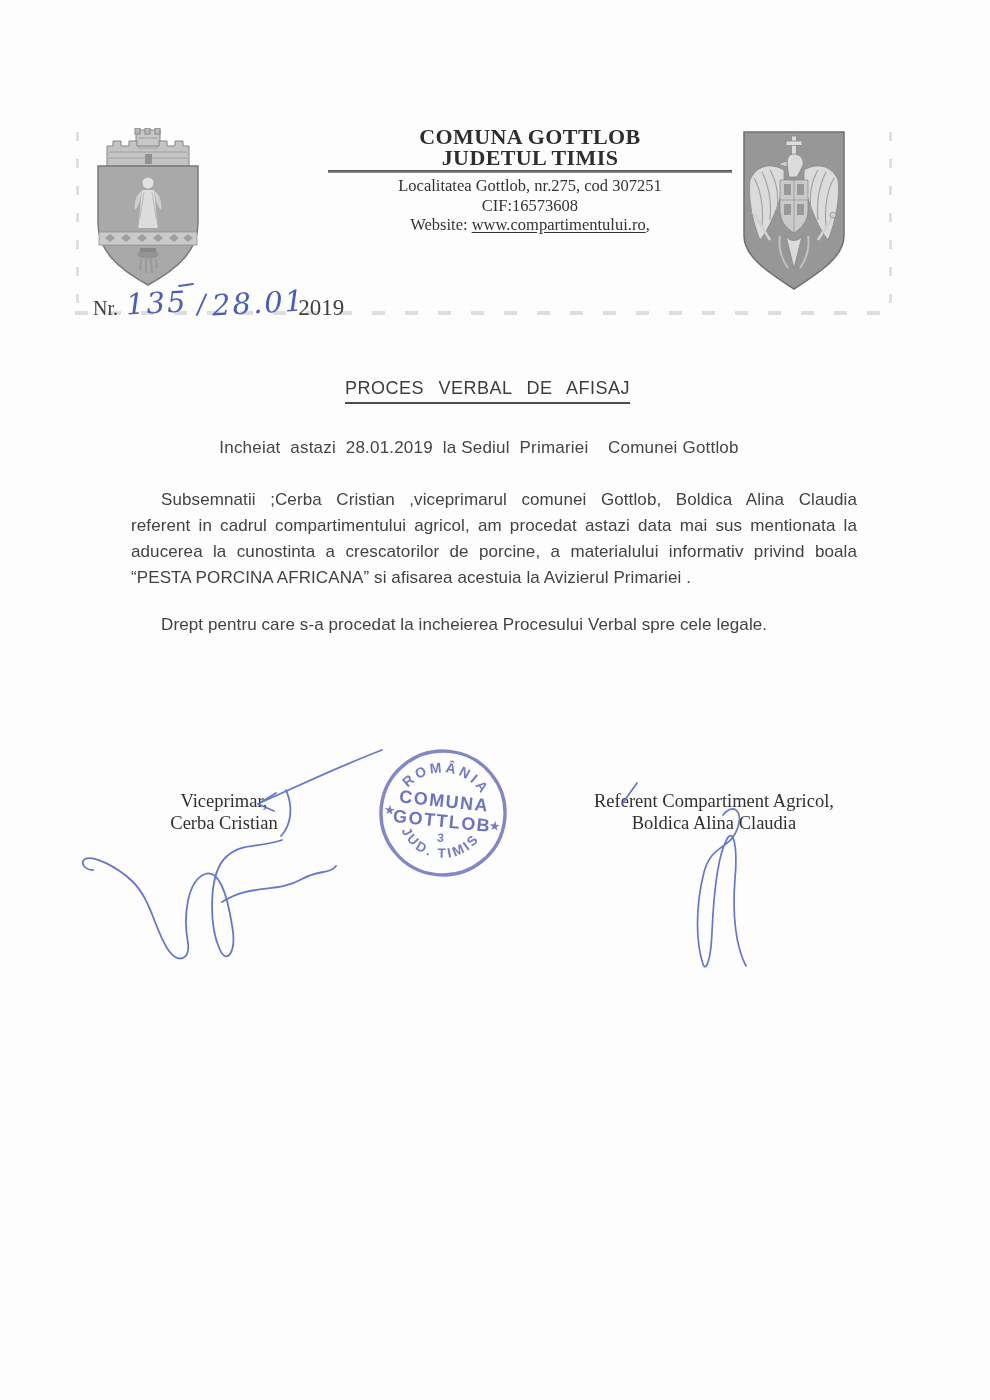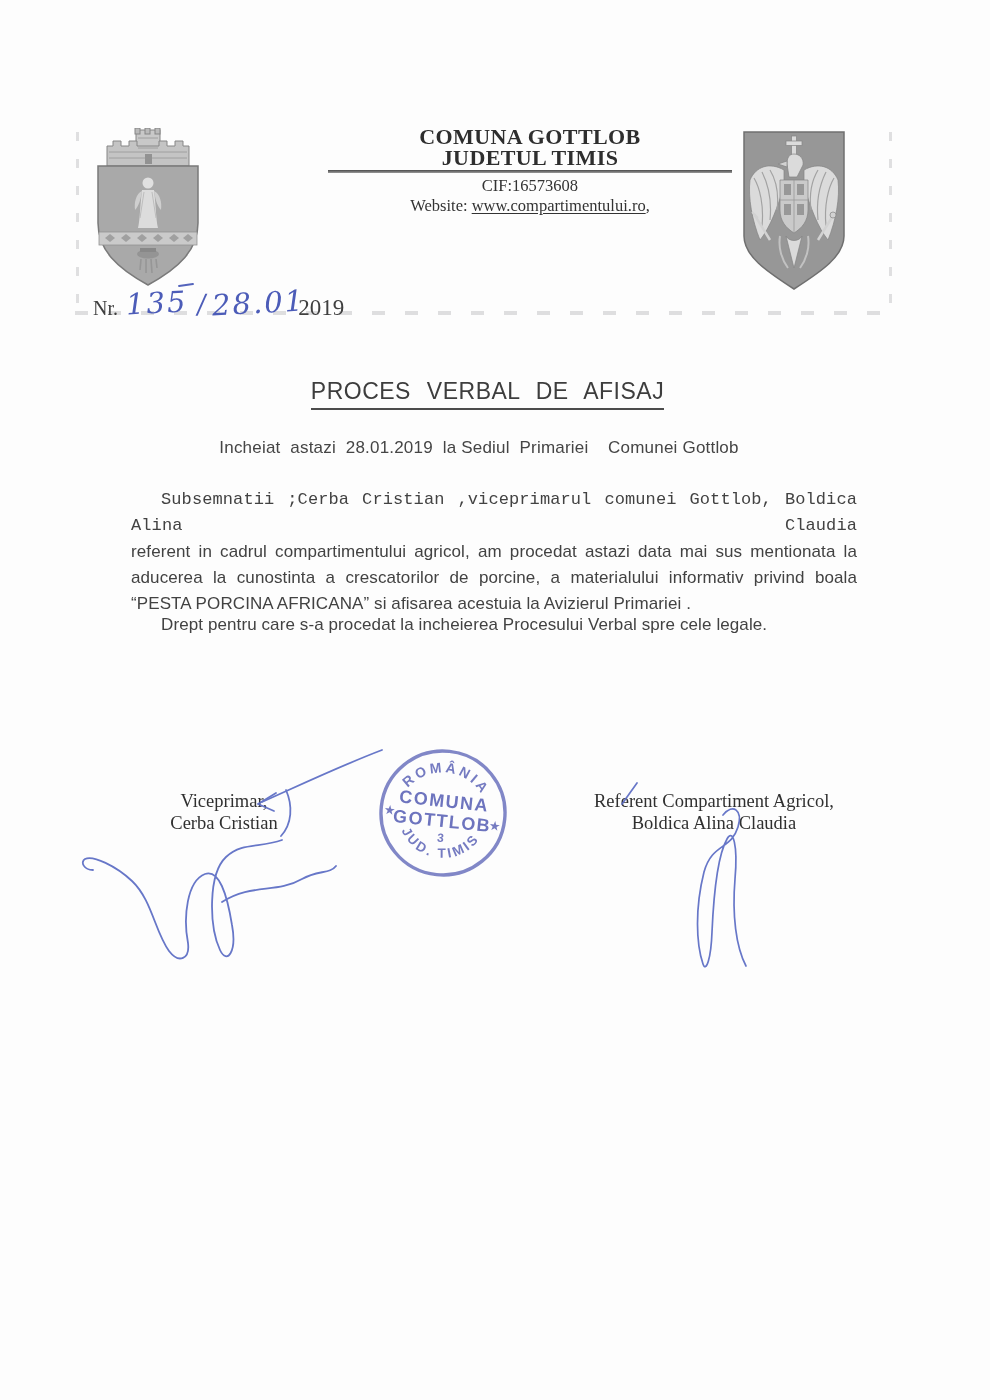--- a/index.html
+++ b/index.html
@@ -42,37 +42,37 @@
   .hand-date { margin-right:-7px; }
   .overline-dash {
     position:absolute; left:178px; top:284px; width:16px; height:2px;
     background:#5464bc; transform:rotate(-8deg); border-radius:2px;
   }
   .year { font-size:23px; color:#3f3f3f; }
   
   .doc-title-wrap { position:absolute; left:0; top:378px; width:975px; text-align:center; }
   .doc-title {
     display:inline-block; font-family:"Liberation Sans", sans-serif;
-    font-size:23px; color:#3d3d3d; letter-spacing:.5px; word-spacing:9px;
+    font-size:18px; color:#3d3d3d; letter-spacing:.5px; word-spacing:9px;
     border-bottom:2px solid #4c4c4c; padding-bottom:3px;
   }
   .doc-subtitle {
     position:absolute; left:0; top:438px; width:958px; text-align:center;
     font-family:"Liberation Sans", sans-serif; font-size:17px; color:#454545;
     white-space:pre; letter-spacing:.2px;
   }
   .para {
     position:absolute; left:131px; width:726px;
     font-family:"Liberation Sans", sans-serif; font-size:17px;
     line-height:26px; color:#424242; letter-spacing:.1px;
   }
   .p1 { top:487px; }
   .p2 { top:612px; text-indent:30px; }
   .jline { text-align:justify; text-align-last:justify; }
-  .jline.first { text-indent:30px;font-family:Liberation Mono, monospace; }
+  .jline.first { text-indent:30px; }
   .jline.last { text-align-last:left; }
   
   .sig-label {
     position:absolute; text-align:center; font-size:18.5px; line-height:21.5px; color:#303030;
   }
   .sig-left { left:148px; top:791px; width:152px; }
   .sig-right { left:585px; top:791px; width:258px; }
   .ink-svg { position:absolute; }
   
   .stamp-svg { position:absolute; left:371px; top:741px; opacity:.88; }
@@ -118,20 +118,21 @@
       <ellipse cx="53" cy="126" rx="11" ry="4.5" fill="#8c8c8c"></ellipse>
       <path d="M 46 131 L 45 142 M 51 131 L 51 145 M 56 131 L 57 145 M 61 131 L 62 140" stroke="#8e8e8e" stroke-width="1.6" fill="none"></path>
       <rect x="45" y="120" width="16" height="4" fill="#7f7f7f"></rect>
     </g>
   </svg>
 
   <div class="header-center">
     <div class="org-line">COMUNA GOTTLOB</div>
     <div class="org-line">JUDETUL TIMIS</div>
     <div class="header-rule"></div>
+    <div>Localitatea Gottlob, nr.275, cod 307251</div>
     <div>CIF:16573608</div>
     <div><span>Website: </span><span class="u">www.compartimentului.ro</span><span>,</span></div>
   </div>
 
   <svg class="emblem" style="left:740px; top:128px;" width="108" height="166" viewBox="0 0 108 166">
     <path d="M 4 4 L 104 4 L 104 108 C 104 128 82 143 54 161 C 26 143 4 128 4 108 Z" fill="#8f8f8f" stroke="#646464" stroke-width="1.5"></path>
     <g fill="#d9d9d9" stroke="#7a7a7a" stroke-width=".7">
 
       <rect x="51.5" y="8" width="5" height="20"></rect>
       <rect x="46" y="13" width="16" height="4.5"></rect>

